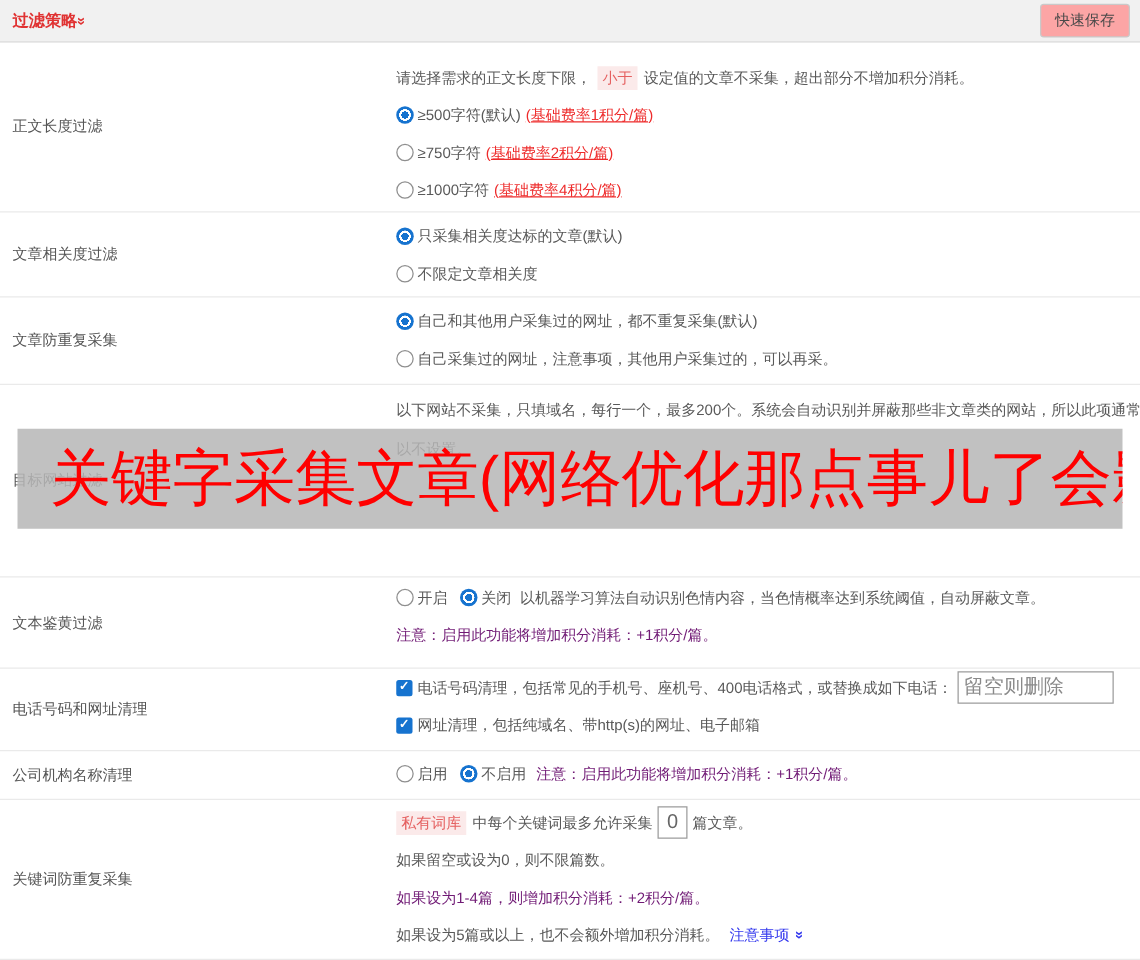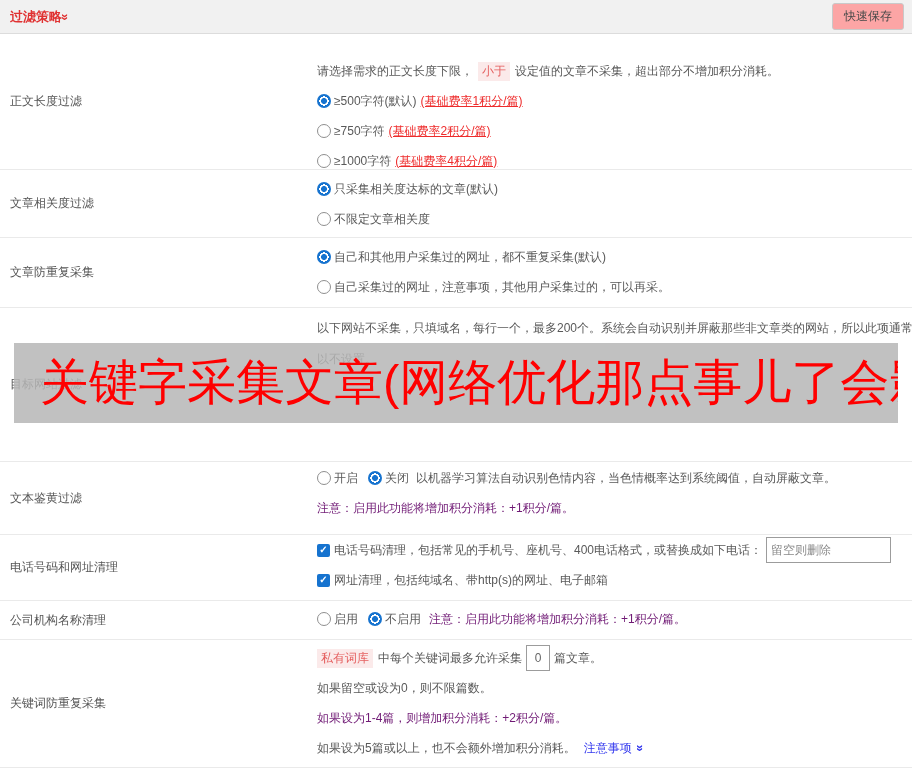--- a/index.html
+++ b/index.html
@@ -67,21 +67,21 @@
     flex: 1;
     padding-left: 130px;
     min-width: 0;
   }
   .line {
     height: 30px;
     display: flex;
     align-items: center;
     white-space: nowrap;
   }
-  .r1 { height: 136px; } .r1 .frow-content { padding-top: 22px; }
+  .r1 { height: 136px; } .r1 .frow-content { padding-top: 13px; }
   .r2 { height: 68px;  } .r2 .frow-content { padding-top: 4px; }
   .r3 { height: 70px;  } .r3 .frow-content { padding-top: 4px; }
   .r4 { height: 154px; } .r4 .frow-content { padding-top: 5px; }
   .r5 { height: 73px;  } .r5 .frow-content { padding-top: 1px; }
   .r6 { height: 66px;  }
   .r7 { height: 39px;  } .r7 .frow-content { padding-top: 3px; }
   .r8 { height: 128px; } .r8 .frow-content { padding-top: 3px; }
   
   .radio {
     width: 14px; height: 14px;
@@ -130,21 +130,21 @@
     margin-left: 8px;
     display: inline-flex;
     align-items: center;
     gap: 5px;
     cursor: pointer;
     text-decoration: none;
   }
   input[type="text"] {
     border: 1px solid #9c9c9c;
     height: 21px;
-    font-size: 12px;
+    font-size: 16px;
     font-family: "Liberation Sans", sans-serif;
     color: #666;
     padding: 12px 4px;
     background: #fff;
   }
   input[type="text"]::placeholder { color: #8a8a8a; opacity: 1; }
   .phone-input { width: 125px; margin-left: 4px; }
   .count-input { width: 24px; margin: 0 4px; text-align: center; color: #777; }
   textarea {
     display: block;

